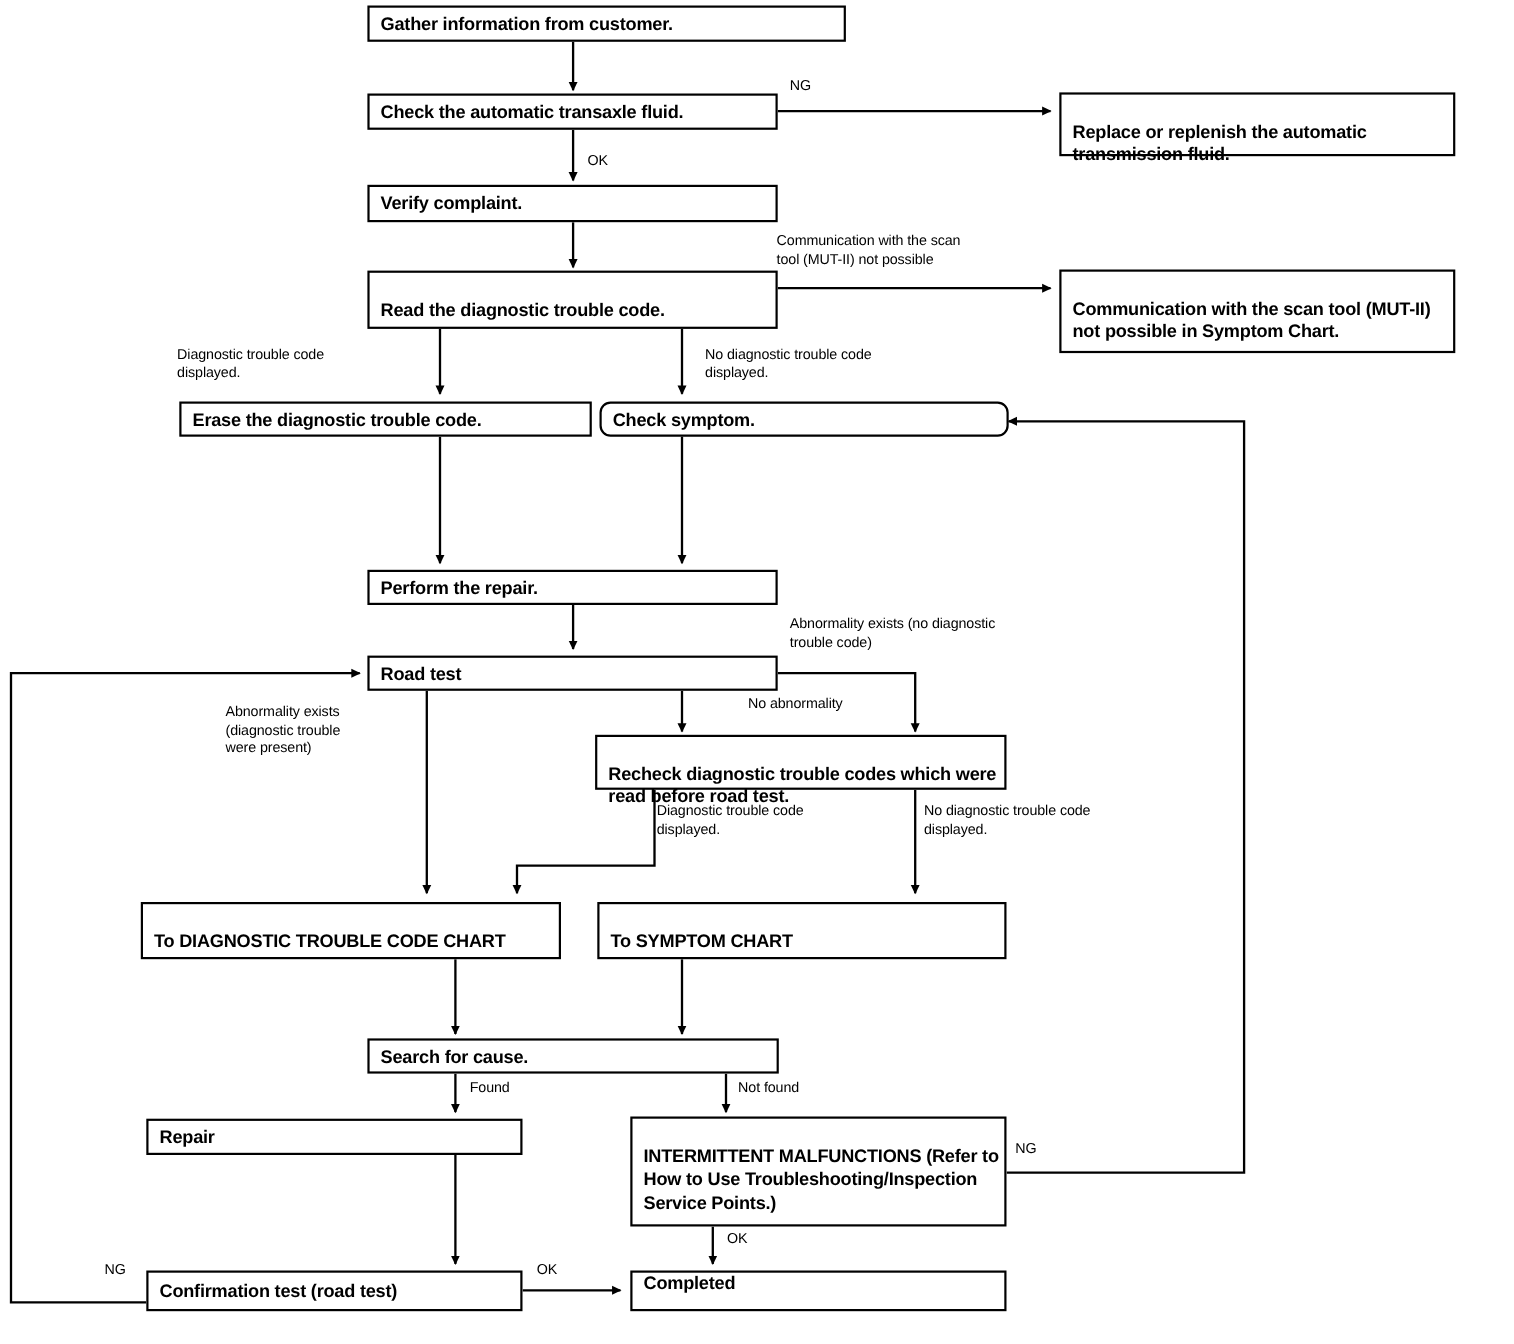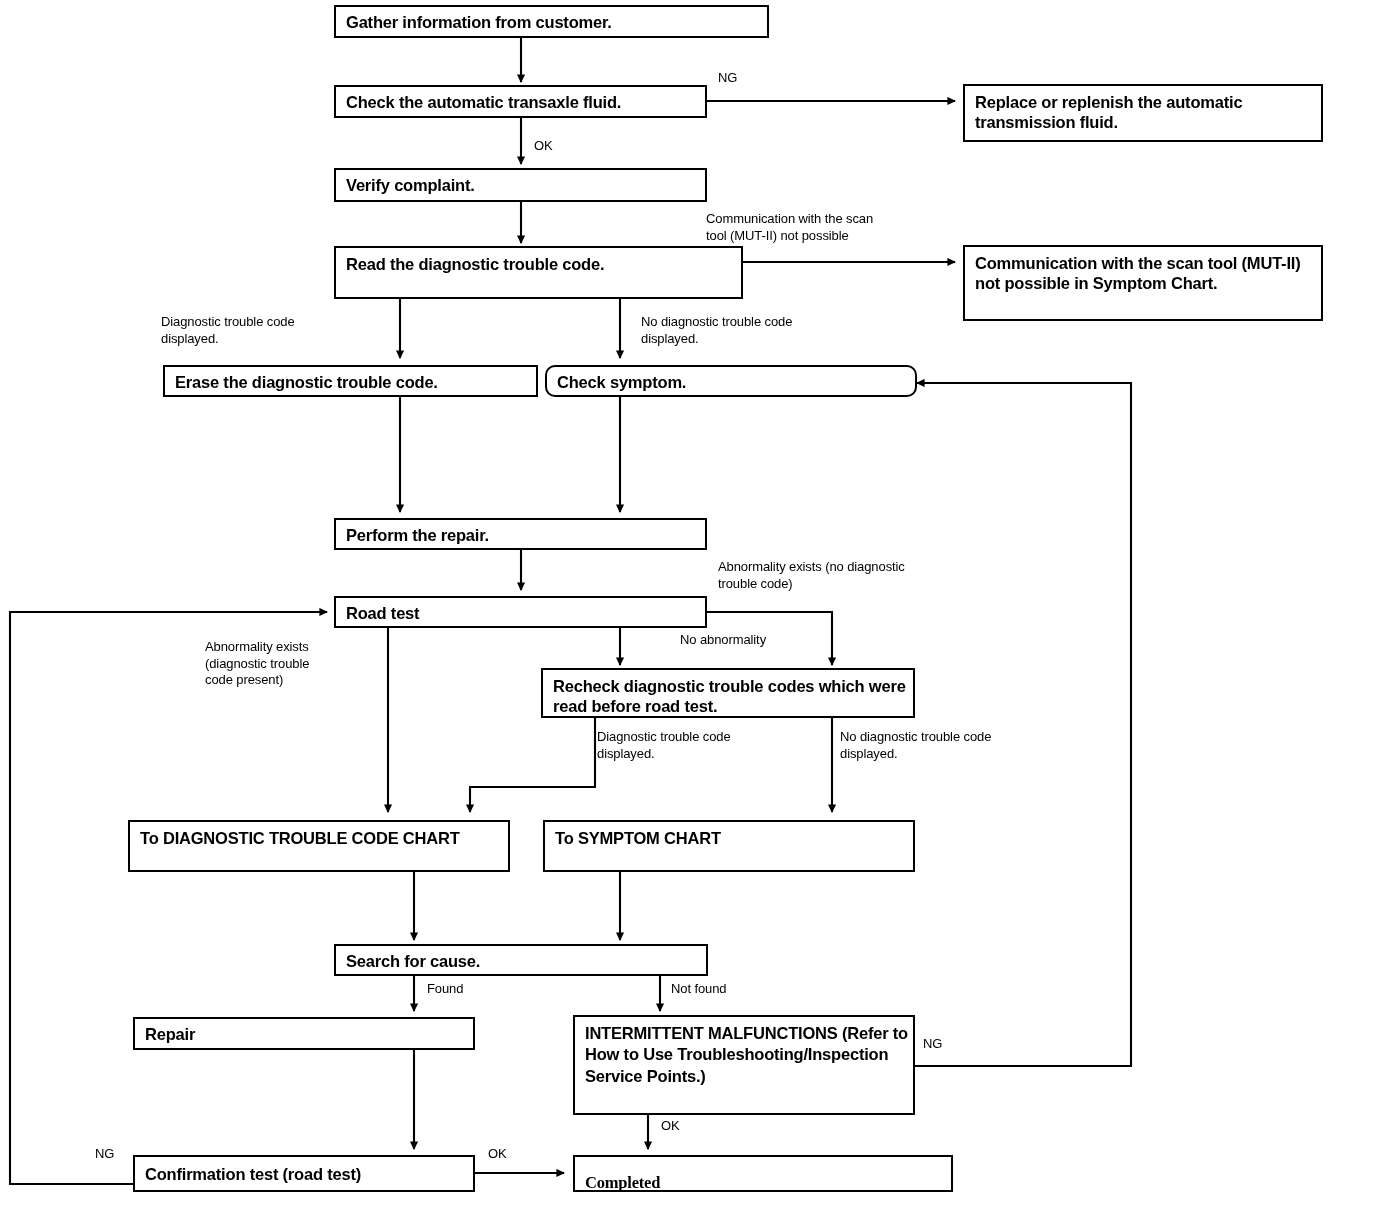--- a/index.html
+++ b/index.html
@@ -29,21 +29,21 @@
     border: 2px solid #000000;
     background: #ffffff;
     font-family: "Liberation Sans", sans-serif;
     font-weight: bold;
     font-size: 16.5px;
     line-height: 1.22;
     color: #000000;
     padding: 5px 0 0 10px;
     letter-spacing: -0.2px;
   }
-  .node.tall { padding-top: 6px; }
+  .node.tall { padding-top: 24px; }
   .lbl {
     position: absolute;
     font-family: "Liberation Sans", sans-serif;
     font-weight: normal;
     font-size: 13px;
     line-height: 1.28;
     color: #000000;
     white-space: pre;
     letter-spacing: -0.1px;
   }
@@ -112,21 +112,21 @@
   </svg>
 
   <div class="node" style="left:334px; top:5px; width:435px; height:33px;">Gather information from customer.</div>
 
   <div class="node" style="left:334px; top:85px; width:373px; height:33px;">Check the automatic transaxle fluid.</div>
 
   <div class="node tall" style="left:963px; top:84px; width:360px; height:58px;">Replace or replenish the automatic transmission fluid.</div>
 
   <div class="node" style="left:334px; top:168px; width:373px; height:34px;">Verify complaint.</div>
 
-  <div class="node tall" style="left:334px; top:246px; width:409px; height:53px;">Read the diagnostic trouble code.</div>
+  <div class="node tall" style="left:334px; top:246px; width:373px; height:53px;">Read the diagnostic trouble code.</div>
 
   <div class="node tall" style="left:963px; top:245px; width:360px; height:76px;">Communication with the scan tool (MUT-II) not possible in Symptom Chart.</div>
 
   <div class="node" style="left:163px; top:365px; width:375px; height:32px;">Erase the diagnostic trouble code.</div>
 
   <div class="node" style="left:545px; top:365px; width:372px; height:32px;border-radius:10px;">Check symptom.</div>
 
   <div class="node" style="left:334px; top:518px; width:373px; height:32px;">Perform the repair.</div>
 
   <div class="node" style="left:334px; top:596px; width:373px; height:32px;">Road test</div>
@@ -138,21 +138,21 @@
   <div class="node tall" style="left:543px; top:820px; width:372px; height:52px;">To SYMPTOM CHART</div>
 
   <div class="node" style="left:334px; top:944px; width:374px; height:32px;">Search for cause.</div>
 
   <div class="node" style="left:133px; top:1017px; width:342px; height:33px;">Repair</div>
 
   <div class="node tall" style="left:573px; top:1015px; width:342px; height:100px; line-height:1.3;">INTERMITTENT MALFUNCTIONS (Refer to How to Use Troubleshooting/Inspection Service Points.)</div>
 
   <div class="node" style="left:133px; top:1155px; width:342px; height:37px; padding-top:7px;">Confirmation test (road test)</div>
 
-  <div class="node" style="left:573px; top:1155px; width:380px; height:37px; padding-top:16px;font-family:Liberation Serif, serif;">Completed</div>
+  <div class="node" style="left:573px; top:1155px; width:342px; height:37px; padding-top:0;">Completed</div>
 
   <div class="lbl" style="left:718px; top:70px;">NG</div>
 
   <div class="lbl" style="left:534px; top:138px;">OK</div>
 
   <div class="lbl" style="left:706px; top:211px;">Communication with the scan
 tool (MUT-II) not possible</div>
 
   <div class="lbl" style="left:161px; top:314px;">Diagnostic trouble code
 displayed.</div>
@@ -160,21 +160,21 @@
   <div class="lbl" style="left:641px; top:314px;">No diagnostic trouble code
 displayed.</div>
 
   <div class="lbl" style="left:718px; top:559px;">Abnormality exists (no diagnostic
 trouble code)</div>
 
   <div class="lbl" style="left:636px; top:632px;margin-left:44px;">No abnormality</div>
 
   <div class="lbl" style="left:205px; top:639px;">Abnormality exists
 (diagnostic trouble
-code present)</div>
+were present)</div>
 
   <div class="lbl" style="left:597px; top:729px;">Diagnostic trouble code
 displayed.</div>
 
   <div class="lbl" style="left:840px; top:729px;">No diagnostic trouble code
 displayed.</div>
 
   <div class="lbl" style="left:427px; top:981px;">Found</div>
 
   <div class="lbl" style="left:671px; top:981px;">Not found</div>

